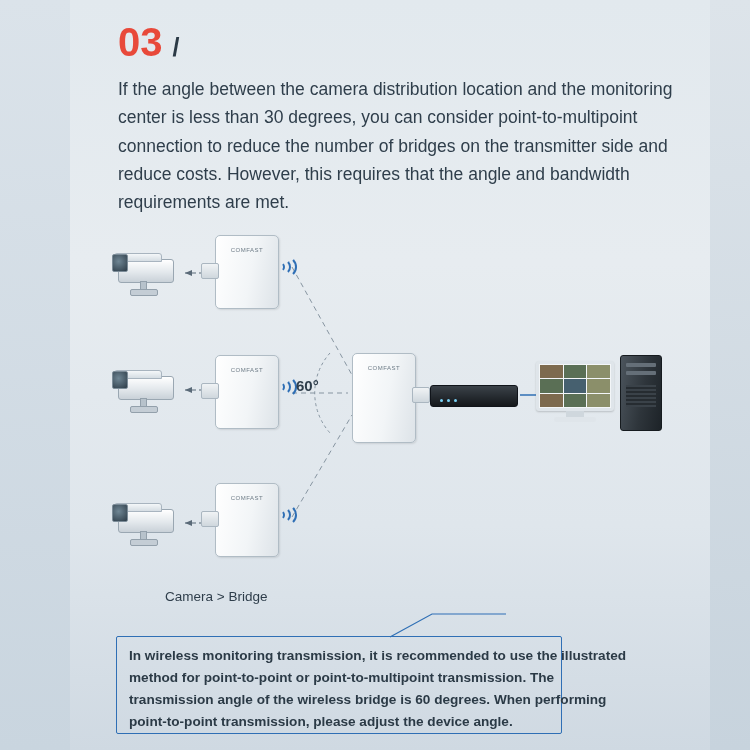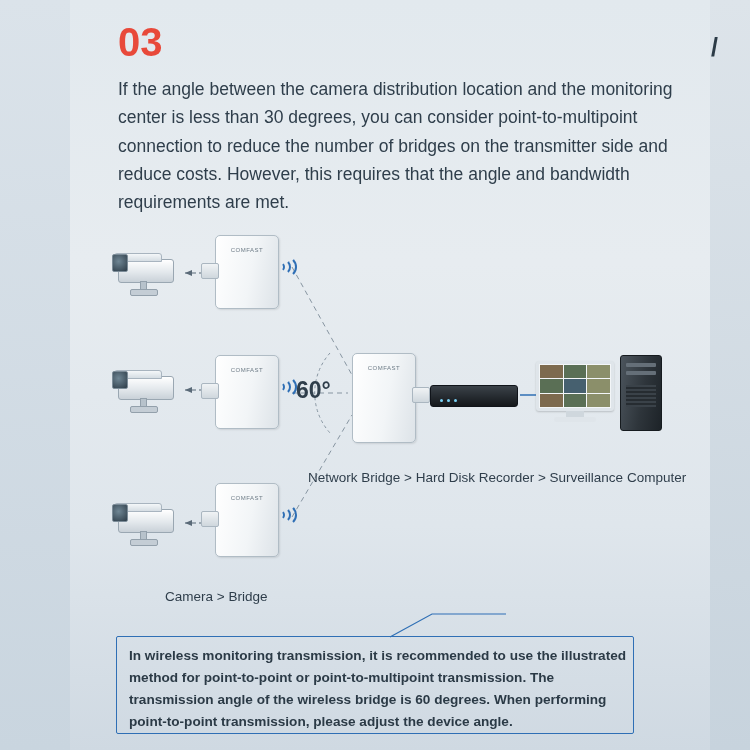--- a/index.html
+++ b/index.html
@@ -21,21 +21,21 @@
   }
   .right-band{
     position:absolute;right:0;top:0;width:40px;height:750px;
     background:linear-gradient(180deg,#dde4ea 0%,#c7d3dd 100%);
   }
 
   
   .header{
     position:absolute;left:118px;top:22px;width:600px;
   }
-  .h-row{display:flex;align-items:baseline;gap:10px;justify-content:space-between;}
+  .h-row{display:flex;align-items:baseline;gap:10px;}
   .num{
     font-size:40px;font-weight:bold;color:#e8493a;letter-spacing:0px;
     line-height:1;
   }
   .title{
     font-size:25px;font-weight:bold;color:#2b3a46;line-height:1;
   }
   .slash{color:#2b3a46;font-weight:bold;font-size:25px;}
   .para{
     margin-top:13px;
@@ -133,33 +133,33 @@
   .tower-body{
     position:absolute;inset:0;
     background:linear-gradient(100deg,#4c555d 0%,#2e353b 55%,#1d2328 100%);
     border-radius:3px;border:1px solid #161b1f;
   }
   .tower-bay{position:absolute;left:6px;width:30px;height:4px;background:#656f78;border-radius:1px;}
   .tower-vent{position:absolute;left:6px;width:30px;height:22px;background:repeating-linear-gradient(180deg,#3a4249 0 2px,#262c31 2px 4px);}
 
   
   .angle{
-    position:absolute;left:296px;top:152px;font-size:23px;font-weight:bold;color:#2f3e4b;
+    position:absolute;left:296px;top:152px;font-size:15px;font-weight:bold;color:#2f3e4b;
   }
 
   
   .cap{
     position:absolute;font-size:13.5px;color:#2f3e4b;font-weight:bold;
   }
   .cap.chain{left:308px;top:245px;font-weight:normal;font-size:13.5px;}
   .cap.camera-bridge{left:165px;top:364px;font-weight:normal;}
 
   
   .note{
-    position:absolute;left:116px;top:636px;width:518px;height:98px;
+    position:absolute;left:116px;top:636px;width:446px;height:98px;
     border:1px solid #2f6fb5;border-radius:2px;background:transparent;
     box-sizing:border-box;
   }
   .note-text{
     position:absolute;left:12px;top:8px;width:500px;
     font-size:13.6px;line-height:1.62;color:#2b3a46;font-weight:bold;
   }
   .note-tail{
     position:absolute;left:388px;top:612px;width:120px;height:26px;
   }
@@ -291,21 +291,20 @@
       <div class="mon-foot"></div>
     </div>
 
     <div class="tower" style="left:620px;top:130px;">
       <div class="tower-body"></div>
       <div class="tower-bay" style="top:8px;"></div>
       <div class="tower-bay" style="top:16px;"></div>
       <div class="tower-vent" style="top:30px;"></div>
     </div>
 
-    <div class="cap chain">Network Bridge &gt; Hard Disk Recorder &gt; Surveillance Computer</div>
     <div class="cap camera-bridge">Camera &gt; Bridge</div>
   </div>
 
   <svg class="note-tail" viewBox="0 0 120 26">
     <polyline points="2,25 44,2 118,2" fill="none" stroke="#2f6fb5" stroke-width="1.2"></polyline>
   </svg>
   <div class="note">
     <div class="note-text">In wireless monitoring transmission, it is recommended to use the illustrated method for point-to-point or point-to-multipoint transmission. The transmission angle of the wireless bridge is 60 degrees. When performing point-to-point transmission, please adjust the device angle.</div>
   </div>
 </div>

